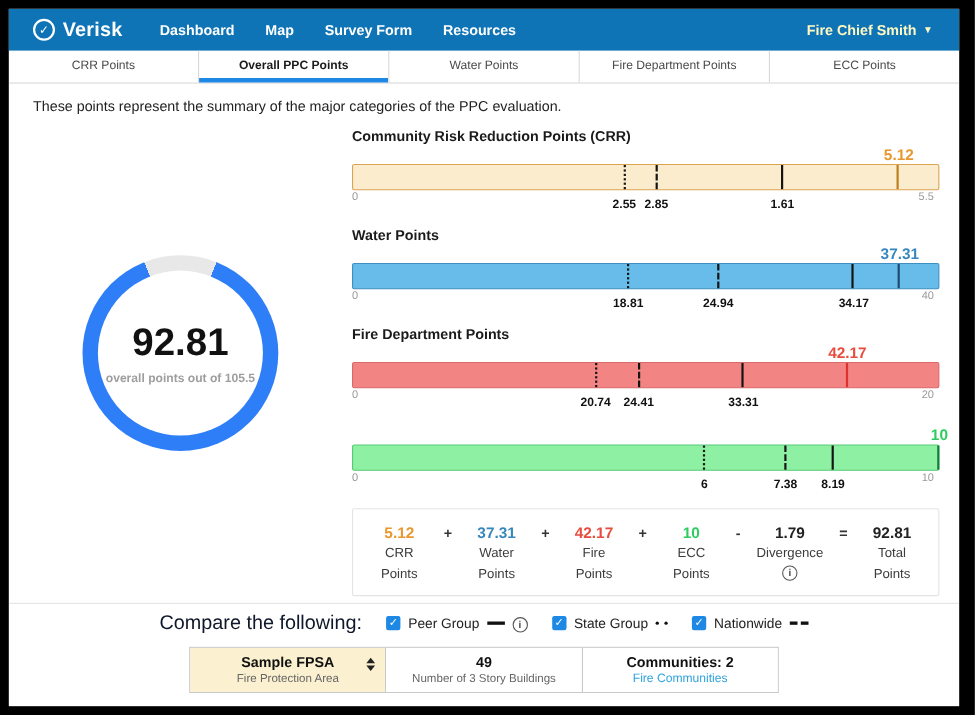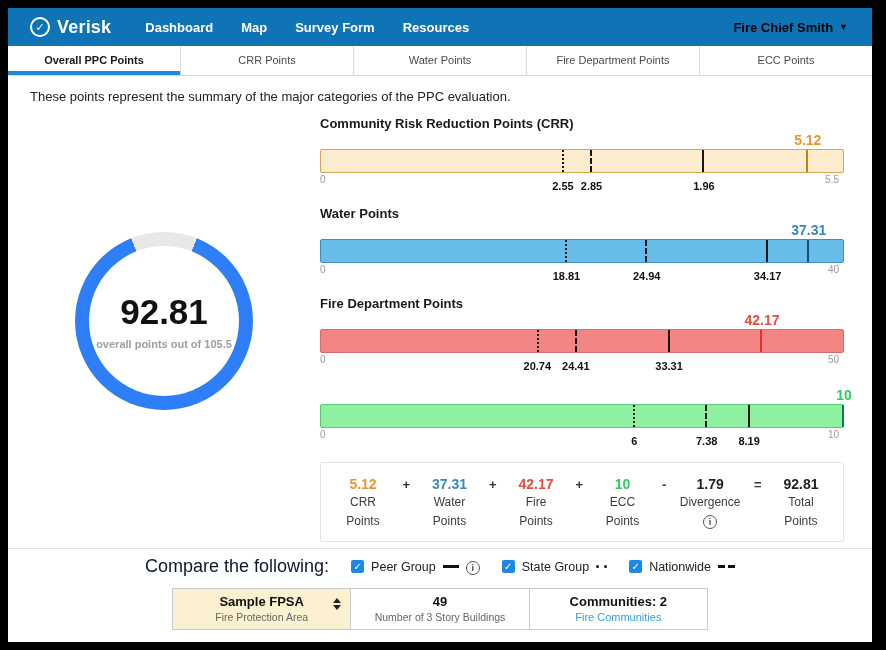--- a/index.html
+++ b/index.html
@@ -6,36 +6,36 @@
   html,body { width:886px; height:650px; background:#000; font-family:"Liberation Sans","DejaVu Sans",sans-serif; }
   .page { position:absolute; left:8px; top:8px; width:864px; height:634px; background:#fff; display:flex; flex-direction:column; overflow:hidden; }
 
   
   .navbar { height:38px; background:#0f74b6; display:flex; align-items:center; padding:0 24px 0 22px; flex:0 0 auto; }
   .brand { display:flex; align-items:center; gap:7px; margin-right:34px; }
   .logo-circle { width:20px; height:20px; border:2px solid #fff; border-radius:50%; display:flex; align-items:center; justify-content:center; color:#fff; font-size:11px; font-weight:700; }
   .brand-name { color:#fff; font-size:18px; font-weight:600; letter-spacing:.2px; }
   .nav-items { display:flex; gap:28px; }
   .nav-item { color:#fff; font-size:13px; font-weight:700; cursor:pointer; }
-  .user-menu { margin-left:auto; color:#000000; font-size:13px; font-weight:700; cursor:pointer; display:flex; align-items:center; gap:6px; }
+  .user-menu { margin-left:auto; color:#fef9c3; font-size:13px; font-weight:700; cursor:pointer; display:flex; align-items:center; gap:6px; }
   .caret { font-size:9px; }
 
   
   .tabbar { display:flex; height:30px; border-bottom:1px solid #d9d9d9; flex:0 0 auto; }
   .tab { flex:1; text-align:center; line-height:29px; font-size:11px; color:#4a4a4a; border-right:1px solid #d9d9d9; cursor:pointer; }
   .tab:last-child { border-right:none; }
   .tab.active { font-weight:700; color:#1a1a1a; box-shadow: inset 0 -4px 0 #1e88e5; }
 
   
   .intro { padding:13px 20px 6px 22px; font-size:13px; color:#222; flex:0 0 auto; }
 
   
   .main-row { display:flex; flex:0 0 auto; padding-top:6px; }
   .left-col { width:312px; display:flex; align-items:center; justify-content:center; }
-  .right-col { flex:1; margin-right:28px; }
+  .right-col { flex:1; margin-right:18px; }
 
   
   .donut { width:178px; height:178px; border-radius:50%; position:relative; margin-top:-16px; }
   .donut-hole { position:absolute; inset:14px; background:#fff; border-radius:50%; display:flex; flex-direction:column; align-items:center; justify-content:center; gap:6px; }
   .donut-value { font-size:35px; font-weight:700; color:#111; }
   .donut-caption { font-size:11px; font-weight:600; color:#9e9e9e; }
 
   
   .gauge { margin-bottom:9px; }
   .g-title { font-size:13px; font-weight:700; color:#1a1a1a; }
@@ -99,22 +99,22 @@
       <span class="nav-item">Survey Form</span>
       <span class="nav-item">Resources</span>
     </div>
     <div class="user-menu">
       <span>Fire Chief Smith</span>
       <span class="caret">▼</span>
     </div>
   </div>
 
   <div class="tabbar">
+    <div class="tab">CRR Points</div>
     <div class="tab active">Overall PPC Points</div>
-    <div class="tab">CRR Points</div>
     <div class="tab">Water Points</div>
     <div class="tab">Fire Department Points</div>
     <div class="tab">ECC Points</div>
   </div>
 
   <div class="intro">These points represent the summary of the major categories of the PPC evaluation.</div>
 
   <div class="main-row">
     <div class="left-col">
       <div class="donut" id="donut" style="background: conic-gradient(rgb(232, 232, 232) 0deg, rgb(232, 232, 232) 21.6512deg, rgb(45, 126, 247) 21.6512deg, rgb(45, 126, 247) 338.349deg, rgb(232, 232, 232) 338.349deg, rgb(232, 232, 232) 360deg);">
@@ -135,21 +135,21 @@
             <div class="g-marker dotted" style="left: 46.3636%;"></div>
             <div class="g-marker dashed" style="left: 51.8182%;"></div>
             <div class="g-marker solid" style="left: 73.2727%;"></div>
             <div class="g-marker value" style="left: 93.0909%; background: rgb(192, 127, 31);"></div>
           </div>
         <div class="g-below">
             <span class="g-min">0</span>
             <span class="g-max">5.5</span>
             <span class="g-mlabel" style="left: 46.3636%;">2.55</span>
             <span class="g-mlabel" style="left: 51.8182%;">2.85</span>
-            <span class="g-mlabel" style="left: 73.2727%;">1.96</span>
+            <span class="g-mlabel" style="left: 73.2727%;">1.61</span>
           </div>
       </div>
       <div class="gauge">
         <div class="g-title">Water Points</div>
         <div class="g-valrow">
             <span class="g-value" style="color: rgb(55, 135, 189); left: 93.275%;">37.31</span>
           </div>
         <div class="g-track" style="background: rgb(103, 188, 233); border-color: rgb(62, 143, 191);">
             <div class="g-marker dotted" style="left: 47.025%;"></div>
             <div class="g-marker dashed" style="left: 62.35%;"></div>
@@ -170,21 +170,21 @@
             <span class="g-value" style="color: rgb(231, 76, 60); left: 84.34%;">42.17</span>
           </div>
         <div class="g-track" style="background: rgb(242, 132, 132); border-color: rgb(217, 106, 106);">
             <div class="g-marker dotted" style="left: 41.48%;"></div>
             <div class="g-marker dashed" style="left: 48.82%;"></div>
             <div class="g-marker solid" style="left: 66.62%;"></div>
             <div class="g-marker value" style="left: 84.34%; background: rgb(224, 49, 49);"></div>
           </div>
         <div class="g-below">
             <span class="g-min">0</span>
-            <span class="g-max">50</span>
+            <span class="g-max">20</span>
             <span class="g-mlabel" style="left: 41.48%;">20.74</span>
             <span class="g-mlabel" style="left: 48.82%;">24.41</span>
             <span class="g-mlabel" style="left: 66.62%;">33.31</span>
           </div>
       </div>
       <div class="gauge">
         <div class="g-valrow">
             <span class="g-value" style="color: rgb(46, 204, 94); left: 100%;">10</span>
           </div>
         <div class="g-track" style="background: rgb(142, 240, 162); border-color: rgb(87, 202, 118);">

